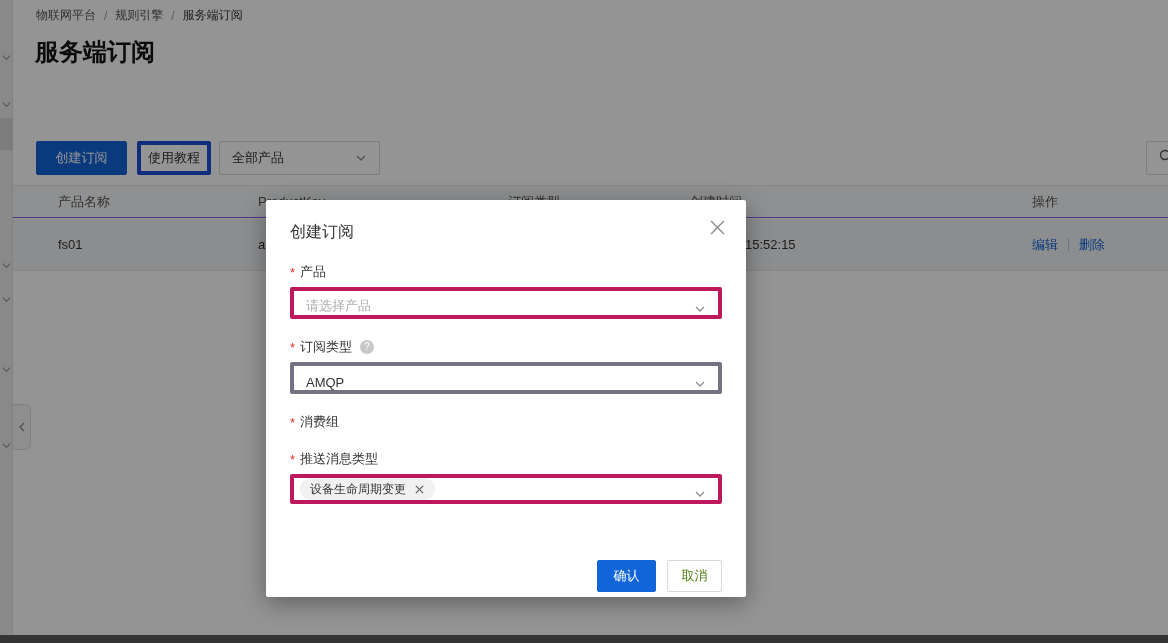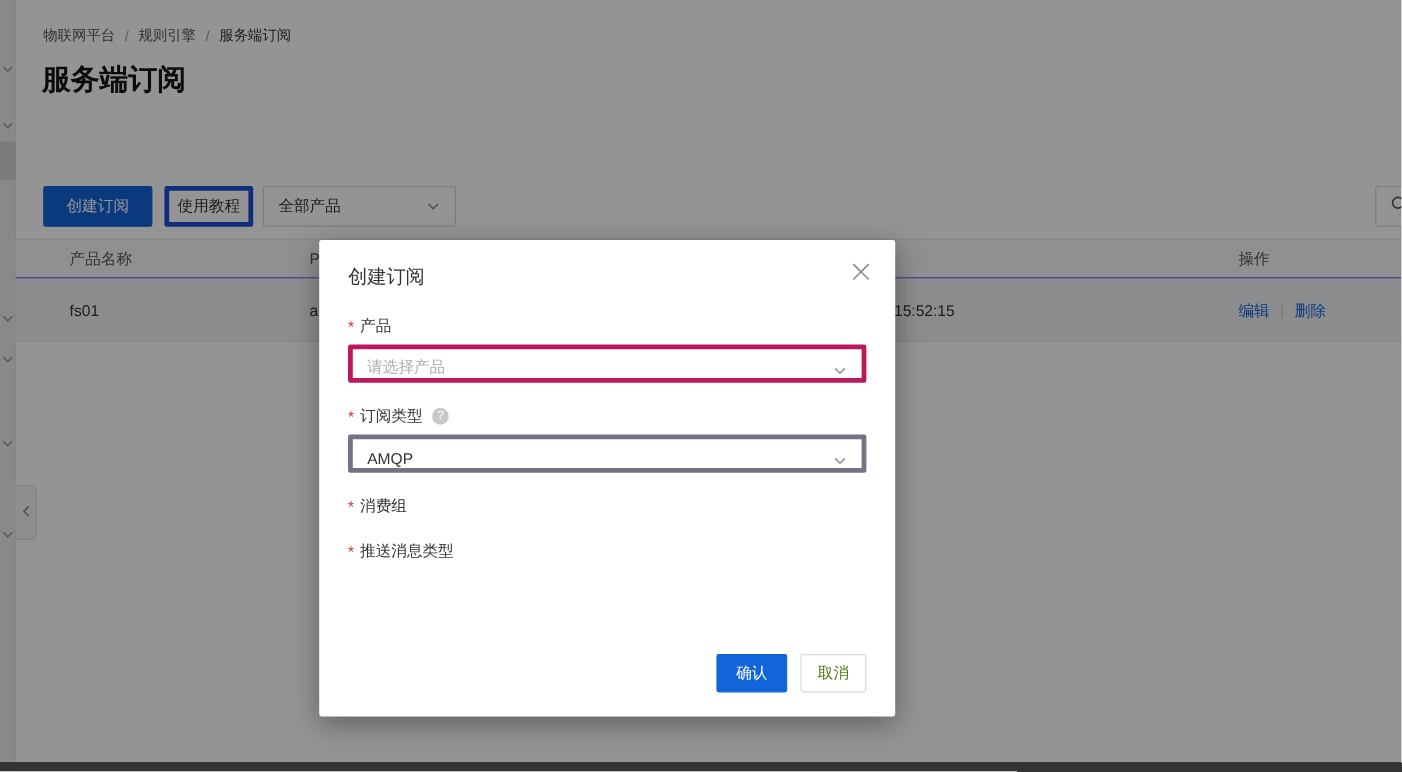--- a/index.html
+++ b/index.html
@@ -9,21 +9,21 @@
 
   
   .side-strip { position:absolute; left:0; top:0; width:13px; height:643px; background:#ededed; border-right:1px solid #e0e0e0; z-index:1; }
   .side-chev { position:absolute; left:1px; width:11px; height:11px; color:#9a9a9a; }
   .side-chev svg { width:11px; height:11px; display:block; }
   .side-sel { position:absolute; left:0; top:118px; width:13px; height:32px; background:#d6d6d6; }
   .collapse-handle { position:absolute; left:13px; top:404px; width:18px; height:46px; background:#f5f5f5; border:1px solid #dcdcdc; border-left:none; border-radius:0 6px 6px 0; z-index:1; display:flex; align-items:center; justify-content:center; color:#8f8f8f; }
   .collapse-handle svg { width:10px; height:10px; }
 
   
-  .content { position:absolute; left:13px; top:0; right:0; bottom:0; z-index:1;margin-top:14px; }
+  .content { position:absolute; left:13px; top:0; right:0; bottom:0; z-index:1; }
   .breadcrumb { position:absolute; left:23px; top:7px; font-size:12px; color:#555; display:flex; gap:8px; align-items:center; }
   .breadcrumb .crumb-link { cursor:pointer; }
   .breadcrumb .sep { color:#999; }
   .breadcrumb .current { color:#333; }
   .page-title { position:absolute; left:22px; top:36px; font-size:24px; font-weight:700; color:#141414; }
 
   .tabbar { position:absolute; left:0; right:0; top:89px; height:39px; border-bottom:1px solid #e3e4e6; }
   .tab { position:absolute; top:0; height:39px; display:flex; align-items:center; justify-content:center; font-size:13px; cursor:pointer; }
   .tab.active { left:23px; width:92px; background:#fff; border:1px solid #e3e4e6; border-top:3px solid #0b64c8; border-bottom:1px solid #fff; color:#1265d8; }
   .tab.inactive { left:115px; width:104px; border:1px solid #e3e4e6; border-left:none; color:#333; background:#fff; }
@@ -57,21 +57,21 @@
   .req { color:#d93026; margin-right:5px; font-size:13px; }
   .help-icon { width:14px; height:14px; border-radius:50%; background:#c8c8c8; color:#fff; font-size:10px; line-height:14px; text-align:center; margin-left:8px; cursor:pointer; }
   .select { margin-top:6px; height:32px; border:4px solid #be185d; border-radius:2px; display:flex; align-items:flex-end; justify-content:space-between; padding:0 12px; font-size:13px; cursor:pointer; background:#fff; }
   .select.focused { border-color:#737384; }
   .select .ph { color:#adadad; }
   .select .val { color:#333; }
   .select.multi { padding-left:6px; height:30px; }
   .tag { display:inline-flex; align-items:center; background:#f1f1f1; border-radius:11px; height:22px; padding:0 10px; font-size:12px; color:#333; }
   .tag .tag-x { margin-left:8px; color:#666; cursor:pointer; display:flex; }
   .tag .tag-x svg { width:11px; height:11px; }
-  .modal-footer { position:absolute; right:24px; bottom:20px; display:flex; gap:11px;border-radius:15px; }
+  .modal-footer { position:absolute; right:24px; bottom:5px; display:flex; gap:11px;border-radius:15px; }
   .mbtn { height:32px; display:flex; align-items:center; justify-content:center; font-size:13px; border-radius:2px; cursor:pointer; }
   .mbtn-primary { width:59px; background:#1265d8; color:#fff; border:1px solid #1265d8; }
   .mbtn-plain { width:55px; background:#fff; color:#4d7c0f; border:1px solid #d9d9d9;text-align:center; }
 </style>
 </head>
 <body>
 
 <div class="page">
 
   <div class="side-strip">
@@ -214,20 +214,36 @@
         <span class="req">*</span>
         <span>消费组</span>
       </div>
     </div>
 
     <div class="field">
       <div class="field-label">
         <span class="req">*</span>
         <span>推送消息类型</span>
       </div>
+      <div class="select multi">
+        <span class="tag">
+          <span>设备生命周期变更</span>
+          <span class="tag-x">
+              <svg viewBox="0 0 12 12" fill="none" stroke="currentColor" stroke-width="1.4">
+                <line x1="2" y1="2" x2="10" y2="10"></line>
+                <line x1="10" y1="2" x2="2" y2="10"></line>
+              </svg>
+            </span>
+        </span>
+        <span class="chev-icon">
+            <svg viewBox="0 0 12 12" fill="none" stroke="currentColor" stroke-width="1.3">
+              <polyline points="2,4 6,8 10,4"></polyline>
+            </svg>
+          </span>
+      </div>
     </div>
 
     <div class="modal-footer">
       <div class="mbtn mbtn-primary">确认</div>
       <div class="mbtn mbtn-plain">取消</div>
     </div>
   </div>
 
 </div>
 

